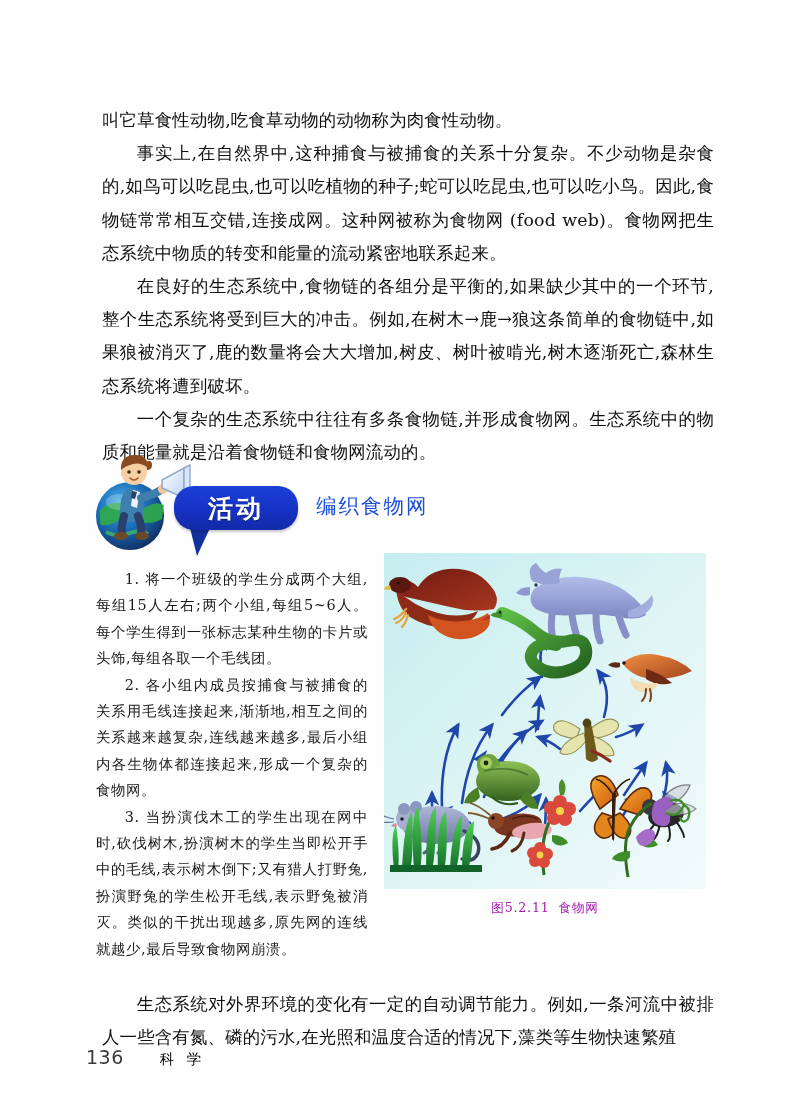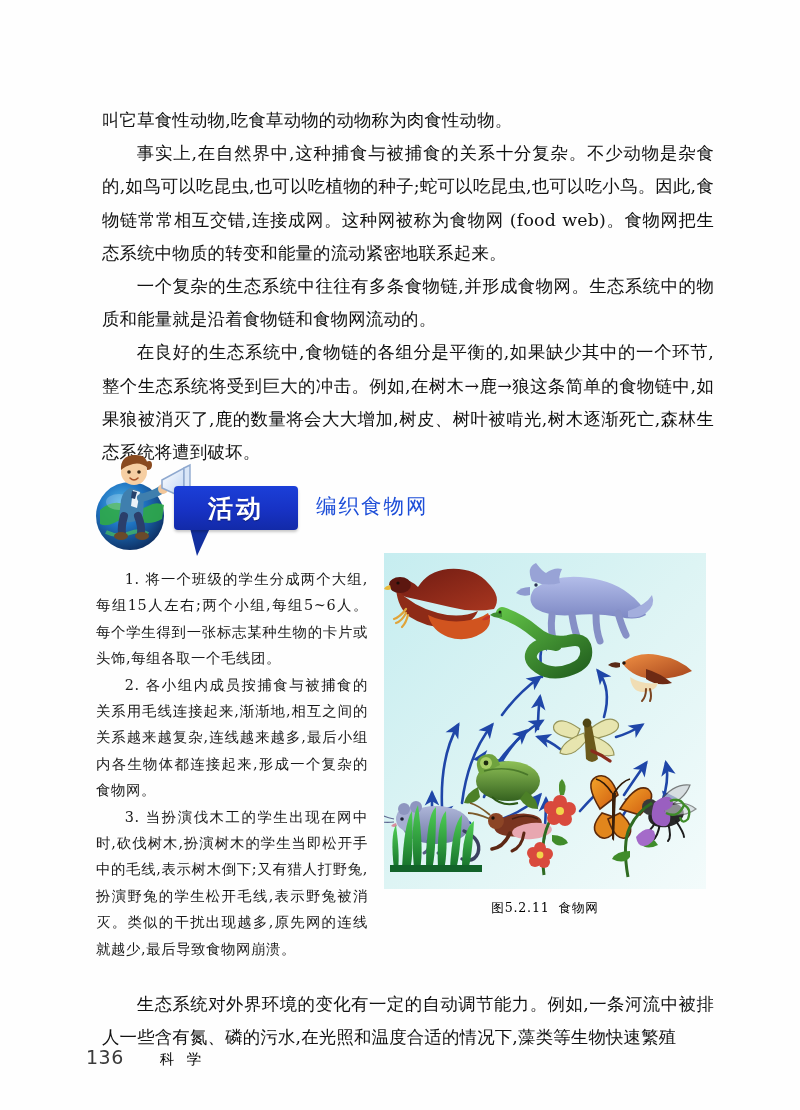--- a/index.html
+++ b/index.html
@@ -55,21 +55,21 @@
     width: 120px;
     height: 110px;
   }
   .activity-badge {
     position: absolute;
     left: 88px;
     top: 42px;
     width: 124px;
     height: 44px;
     background: linear-gradient(180deg, #1b3fd8 0%, #1732c4 55%, #122aa8 100%);
-    border-radius: 4px;
+    border-radius: 20px;
     box-shadow: 0 2px 3px rgba(0,0,0,0.22);
   }
   .activity-badge-text {
     position: absolute;
     inset: 0;
     display: flex;
     align-items: center;
     justify-content: center;
     color: #ffffff;
     font-family: "DejaVu Sans", "Liberation Sans", sans-serif;
@@ -128,21 +128,21 @@
     position: relative;
     width: 322px;
     height: 336px;
     background: linear-gradient(150deg, #c9eef1 0%, #d8f2f3 34%, #eaf8f8 68%, #f4fbfb 100%);
     overflow: hidden;
   }
   .figure-caption {
     margin-top: 11px;
     text-align: center;
     font-size: 12.6px;
-    color: #000000;
+    color: #a21caf;
     letter-spacing: 0.8px;
     font-family: "DejaVu Serif", "Liberation Serif", serif;
   }
   .figure-caption .capnum { margin-right: 9px; }
 
   
   .footer {
     position: absolute;
     left: 86px;
     top: 1022px;
@@ -168,22 +168,22 @@
   svg { display: block; }
 </style>
 </head>
 <body>
 
 <div class="page">
 
   <div class="body-col">
     <p class="para">叫它草食性动物,吃食草动物的动物称为肉食性动物。</p>
     <p class="para indent">事实上,在自然界中,这种捕食与被捕食的关系十分复杂。不少动物是杂食的,如鸟可以吃昆虫,也可以吃植物的种子;蛇可以吃昆虫,也可以吃小鸟。因此,食物链常常相互交错,连接成网。这种网被称为食物网 (food web)。食物网把生态系统中物质的转变和能量的流动紧密地联系起来。</p>
+    <p class="para indent">在良好的生态系统中,食物链的各组分是平衡的,如果缺少其中的一个环节,整个生态系统将受到巨大的冲击。例如,在树木→鹿→狼这条简单的食物链中,如果狼被消灭了,鹿的数量将会大大增加,树皮、树叶被啃光,树木逐渐死亡,森林生态系统将遭到破坏。</p>
     <p class="para indent">一个复杂的生态系统中往往有多条食物链,并形成食物网。生态系统中的物质和能量就是沿着食物链和食物网流动的。</p>
-    <p class="para indent">在良好的生态系统中,食物链的各组分是平衡的,如果缺少其中的一个环节,整个生态系统将受到巨大的冲击。例如,在树木→鹿→狼这条简单的食物链中,如果狼被消灭了,鹿的数量将会大大增加,树皮、树叶被啃光,树木逐渐死亡,森林生态系统将遭到破坏。</p>
   </div>
 
   <div class="activity-header">
 
     <div class="activity-emblem">
       <svg width="120" height="110" viewBox="0 0 120 110">
         <defs>
           <radialGradient id="globeG" cx="38%" cy="32%" r="72%">
             <stop offset="0%" stop-color="#4fb6e8"></stop>
             <stop offset="45%" stop-color="#1f74c2"></stop>

